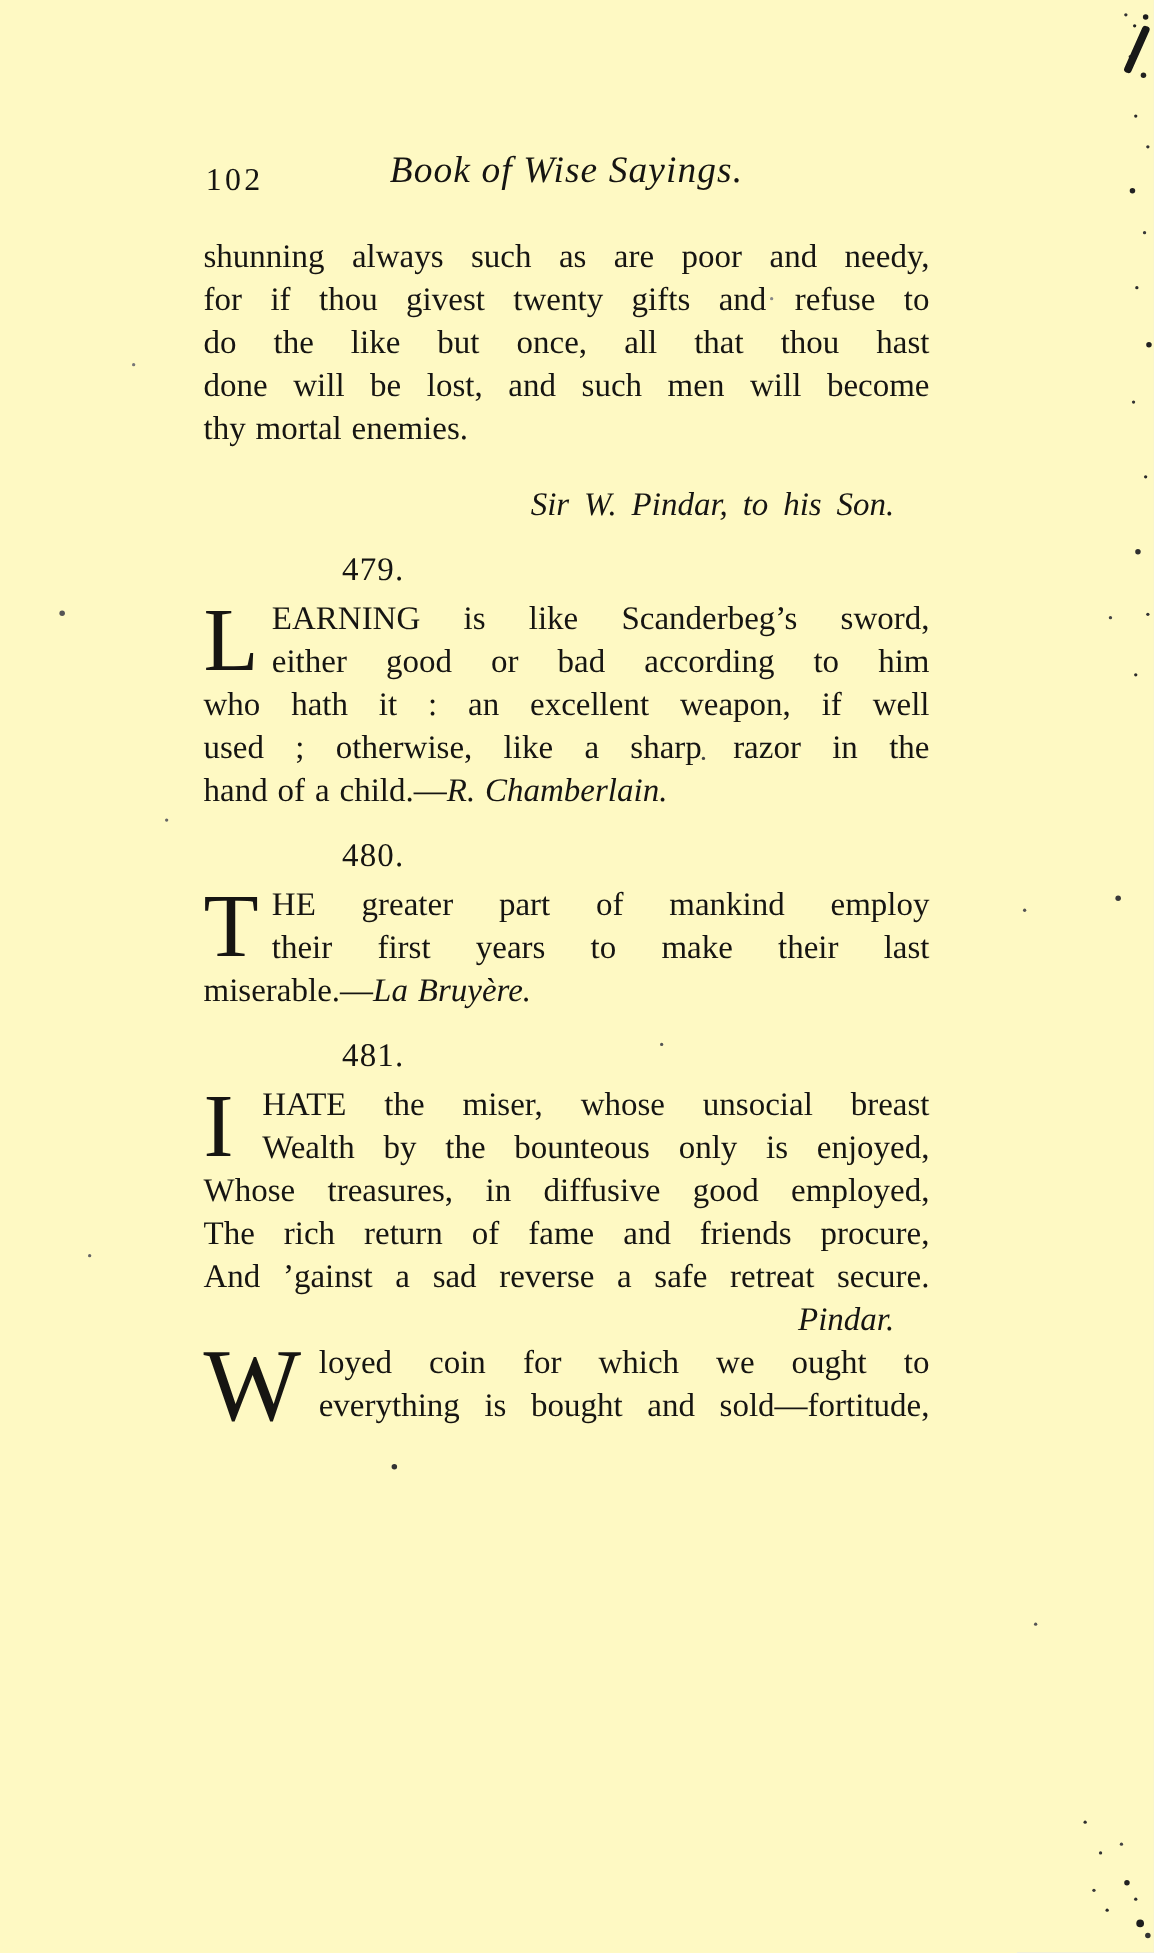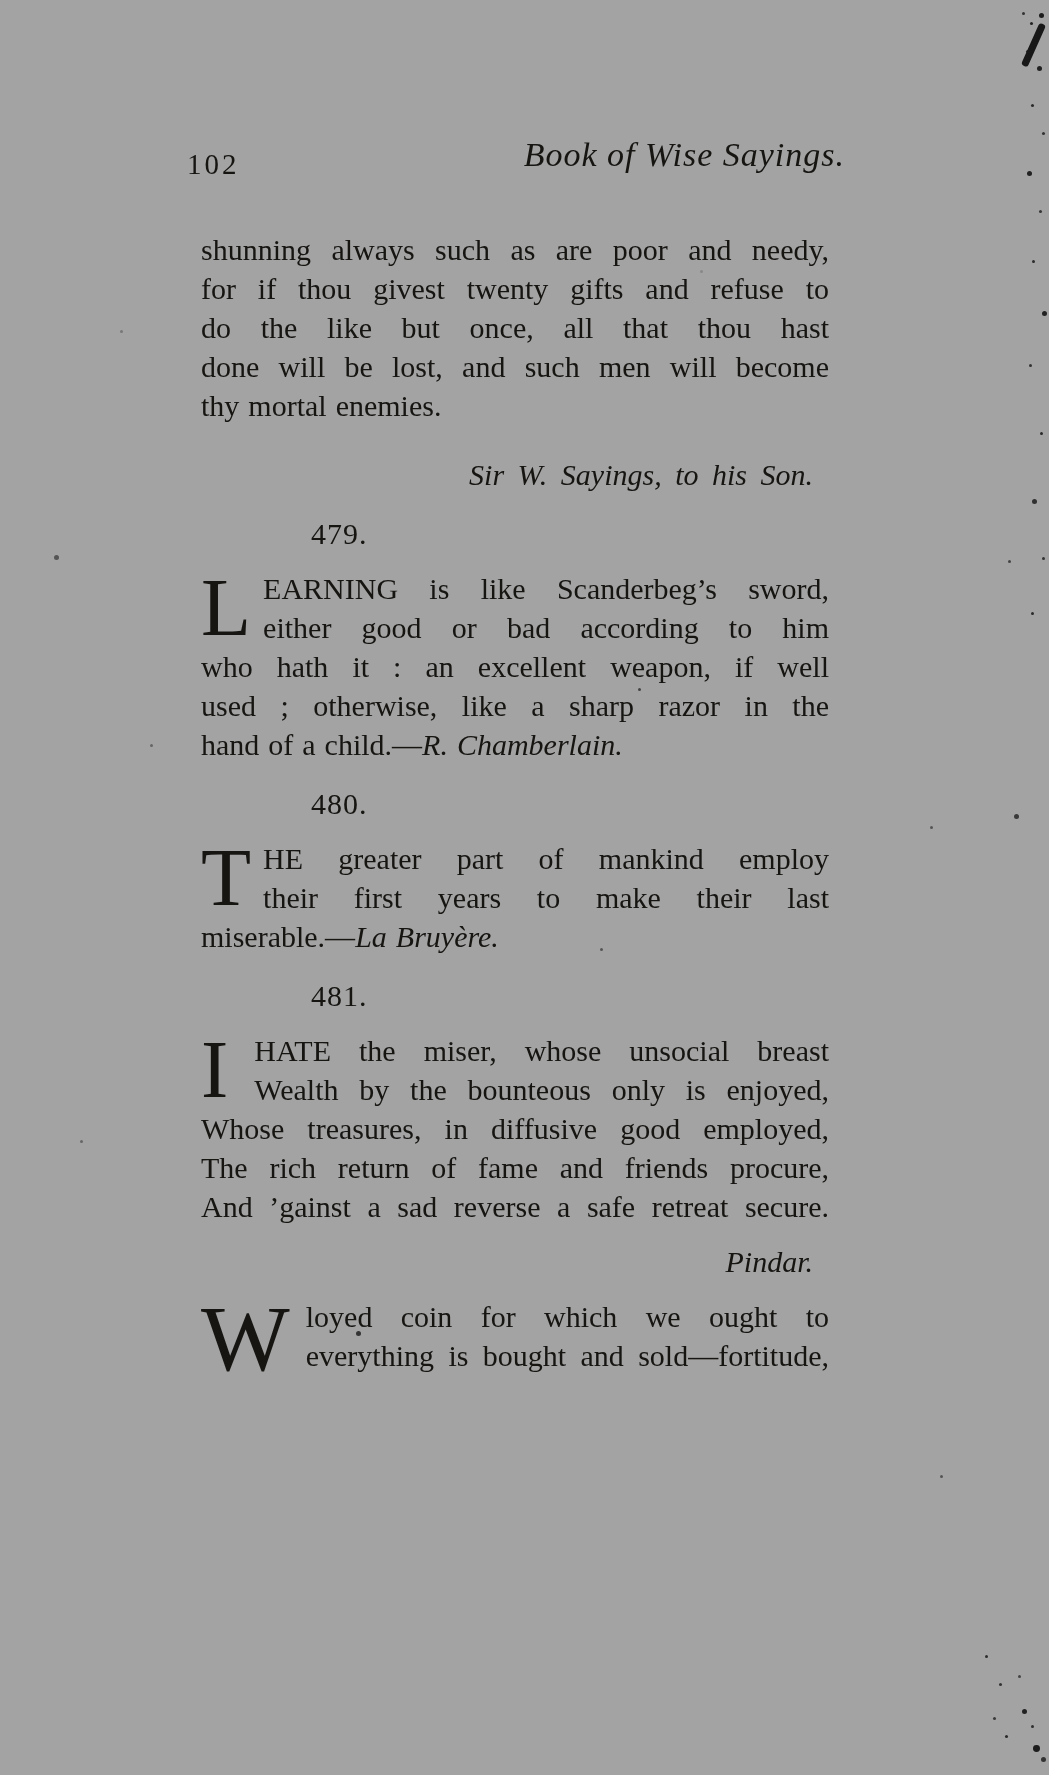--- a/index.html
+++ b/index.html
@@ -1,39 +1,39 @@
 <!DOCTYPE html>
 <html><head>
 <meta charset="utf-8">
 <style>
   html,body{margin:0;padding:0;background:#e8e8e8;}
   .page{
     position:relative;
     width:1049px;height:1775px;
-    background:#a3a3a3;
+    background:#fef9c3;
     overflow:hidden;
     font-family:"Liberation Serif","DejaVu Serif",serif;
     color:#161512;
   }
   
   .page-header{position:absolute;left:185px;top:136px;width:660px;height:62px;}
   .page-number{
     position:absolute;left:2px;top:12px;
     font-size:29px;letter-spacing:3px;
   }
   .running-title{
-    display:block;text-align:right;
+    display:block;text-align:center;
     font-style:italic;font-size:34px;letter-spacing:1px;
   }
   
   .text-column{
     position:absolute;left:185px;top:214px;width:660px;
     font-size:30px;line-height:39px;word-spacing:1.5px;
   }
-  .para{margin:16px;}
+  .para{margin:0;}
   .para::after{content:"";display:block;clear:both;}
   .line{text-align:justify;text-justify:inter-word;}
   .line.j{text-align-last:justify;}
   .it{font-style:italic;}
   .number{
     clear:both;
     text-align:left;
     padding-left:126px;          
     margin:20px 0 6px;
     font-size:30px;letter-spacing:1px;
@@ -87,21 +87,21 @@
   </header>
 
   <main class="text-column">
       <div class="para">
         <div class="line j"><span>shunning always such as are poor and needy,</span></div>
         <div class="line j"><span>for if thou givest twenty gifts and refuse to</span></div>
         <div class="line j"><span>do the like but once, all that thou hast</span></div>
         <div class="line j"><span>done will be lost, and such men will become</span></div>
         <div class="line"><span>thy mortal enemies.</span></div>
       </div>
-      <div class="attribution spaced"><span class="it">Sir W. Sayings, to his Son.</span></div>
+      <div class="attribution spaced"><span class="it">Sir W. Pindar, to his Son.</span></div>
       <div class="number">479.</div>
       <div class="para">
         <span class="dropcap dc-L">L</span>
         <div class="line j"><span>EARNING is like Scanderbeg’s sword,</span></div>
         <div class="line j"><span>either good or bad according to him</span></div>
         <div class="line j"><span>who hath it : an excellent weapon, if well</span></div>
         <div class="line j"><span>used ; otherwise, like a sharp razor in the</span></div>
         <div class="line"><span>hand of a child.—</span><span class="it">R. Chamberlain.</span></div>
       </div>
       <div class="number">480.</div>

